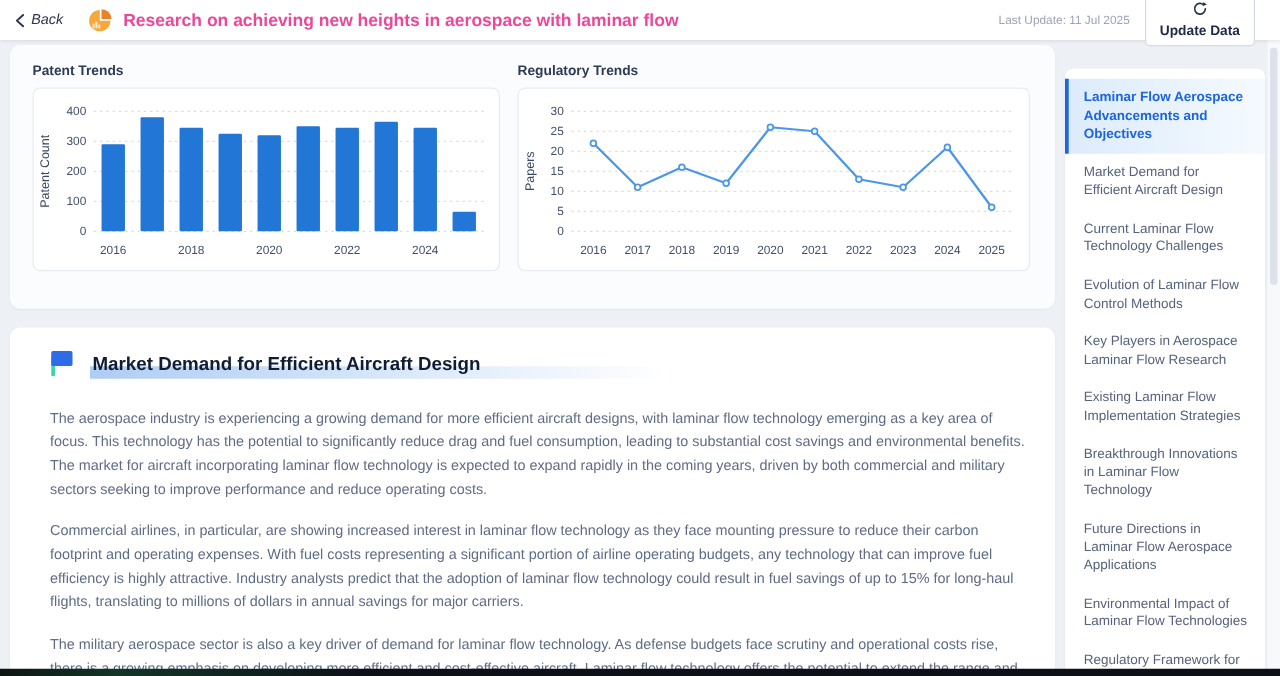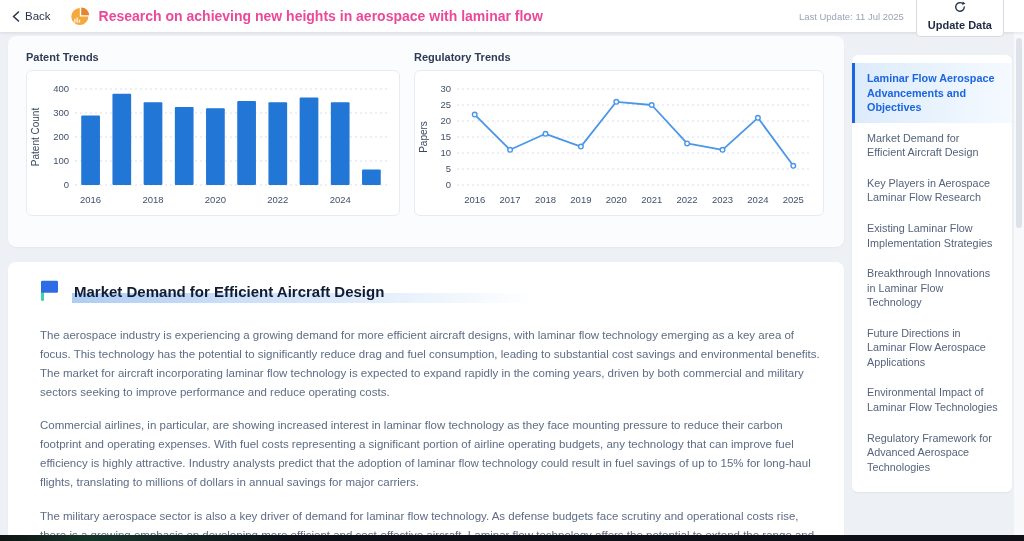--- a/index.html
+++ b/index.html
@@ -4,21 +4,21 @@
 <style>
   * { margin:0; padding:0; box-sizing:border-box; }
   html,body { width:1024px; height:541px; overflow:hidden; }
   body { font-family:"Liberation Sans", sans-serif; background:#edf0f4; position:relative; }
 
   
   .topbar { position:absolute; top:0; left:0; right:0; height:32px; background:#fff;
             display:flex; align-items:center; padding:0 12px;
             box-shadow:0 1px 3px rgba(16,24,40,.10); z-index:4; }
   .back-btn { display:flex; align-items:flex-end; gap:5px; color:#2a3650; font-size:11.5px;
-              cursor:pointer; margin-right:20px; }
+              cursor:pointer; margin-right:20px;font-style:italic; }
   .app-icon { width:19px; height:19px; margin-right:9px; flex:none; }
   .page-title { font-size:14px; font-weight:bold; color:#ec4899; flex:1;
                 white-space:nowrap; overflow:hidden; }
   .last-update { font-size:9.5px; color:#9aa4b6; margin-right:12px; white-space:nowrap; }
   .btn { display:flex; align-items:center; gap:6px; border-radius:4px; padding:5px 11px;
          font-size:11px; font-weight:bold; cursor:pointer; white-space:nowrap;flex-direction:column; }
   .btn-outline { border:1px solid #d6dbe3; background:#fff; color:#1f2a44; margin-right:8px; }
   .btn-primary { background:#1a6bdf; border:1px solid #1a6bdf; color:#fff; }
 
   
@@ -183,20 +183,22 @@
   <div class="body-text">
     <p>The aerospace industry is experiencing a growing demand for more efficient aircraft designs, with laminar flow technology emerging as a key area of focus. This technology has the potential to significantly reduce drag and fuel consumption, leading to substantial cost savings and environmental benefits. The market for aircraft incorporating laminar flow technology is expected to expand rapidly in the coming years, driven by both commercial and military sectors seeking to improve performance and reduce operating costs.</p>
     <p>Commercial airlines, in particular, are showing increased interest in laminar flow technology as they face mounting pressure to reduce their carbon footprint and operating expenses. With fuel costs representing a significant portion of airline operating budgets, any technology that can improve fuel efficiency is highly attractive. Industry analysts predict that the adoption of laminar flow technology could result in fuel savings of up to 15% for long-haul flights, translating to millions of dollars in annual savings for major carriers.</p>
     <p>The military aerospace sector is also a key driver of demand for laminar flow technology. As defense budgets face scrutiny and operational costs rise, there is a growing emphasis on developing more efficient and cost-effective aircraft. Laminar flow technology offers the potential to extend the range and endurance of military aircraft,</p>
   </div>
 </div>
 
 <div class="sidebar">
   <div class="nav-item active">Laminar Flow Aerospace Advancements and Objectives</div>
   <div class="nav-item">Market Demand for Efficient Aircraft Design</div>
+  <div class="nav-item">Current Laminar Flow Technology Challenges</div>
+  <div class="nav-item">Evolution of Laminar Flow Control Methods</div>
   <div class="nav-item">Key Players in Aerospace Laminar Flow Research</div>
   <div class="nav-item">Existing Laminar Flow Implementation Strategies</div>
   <div class="nav-item">Breakthrough Innovations in Laminar Flow Technology</div>
   <div class="nav-item">Future Directions in Laminar Flow Aerospace Applications</div>
   <div class="nav-item">Environmental Impact of Laminar Flow Technologies</div>
   <div class="nav-item">Regulatory Framework for Advanced Aerospace Technologies</div>
 </div>
 
 <div class="scrollbar">
   <div class="scroll-thumb"></div>

